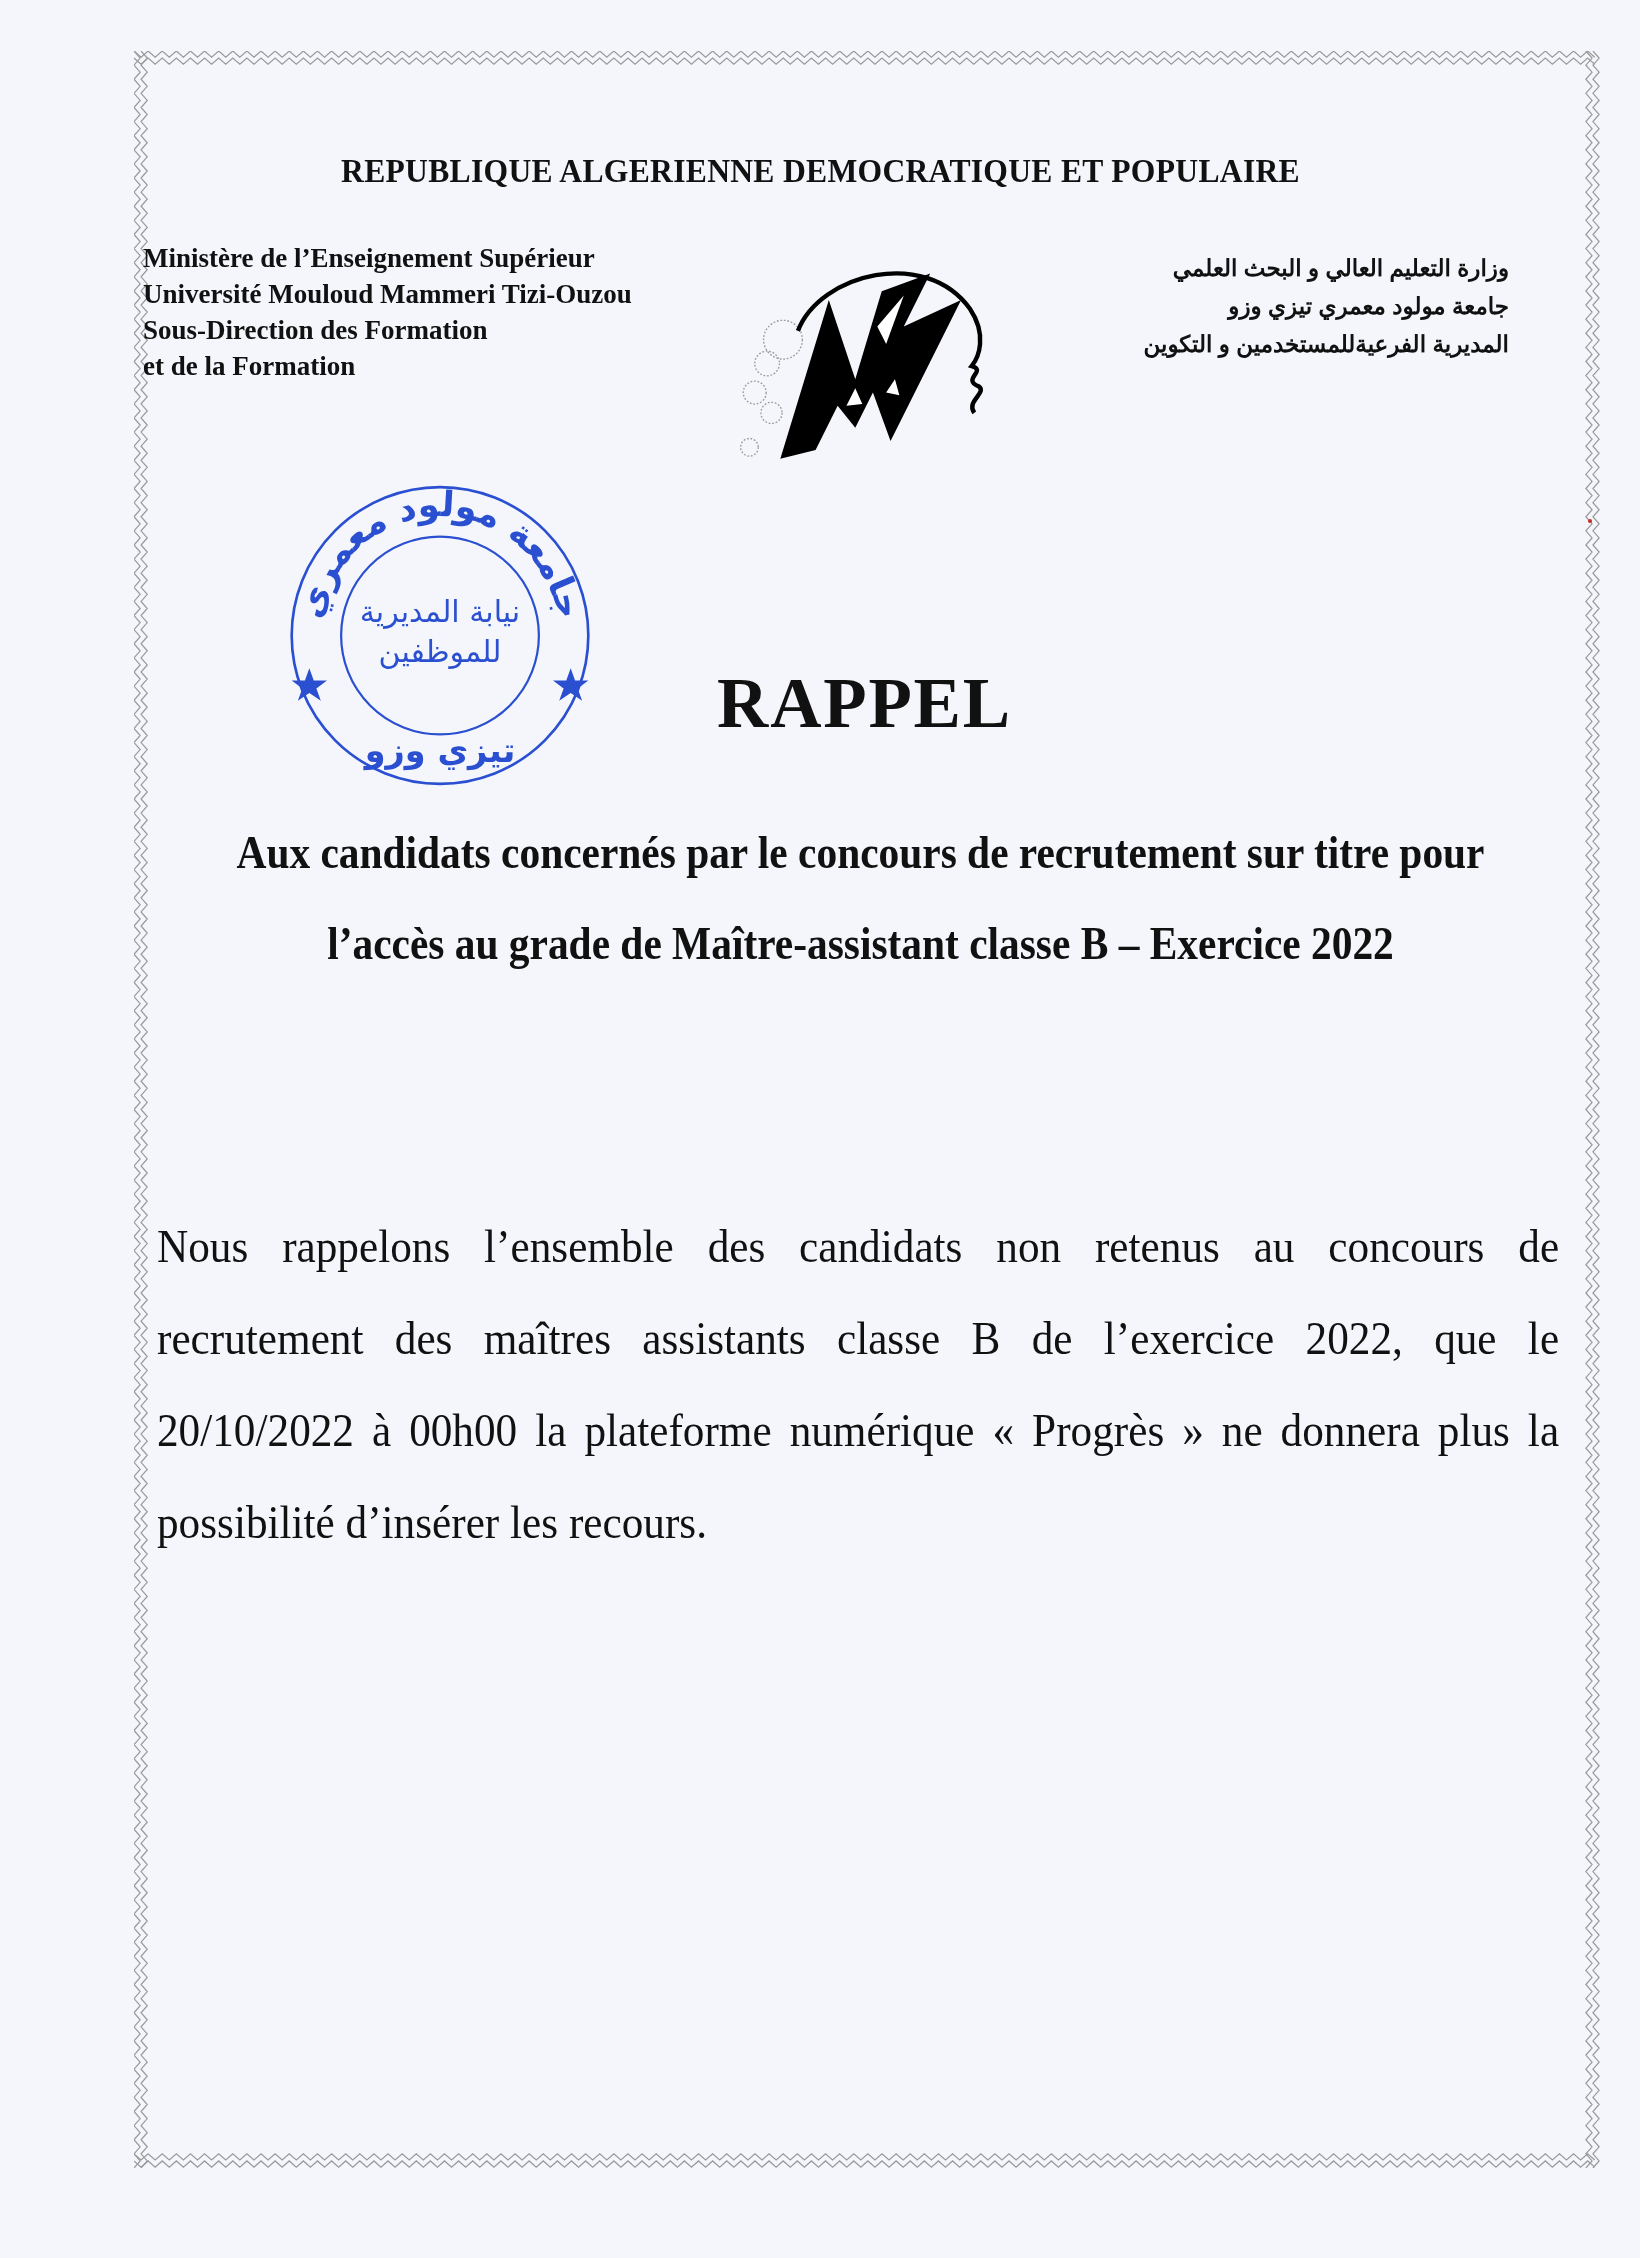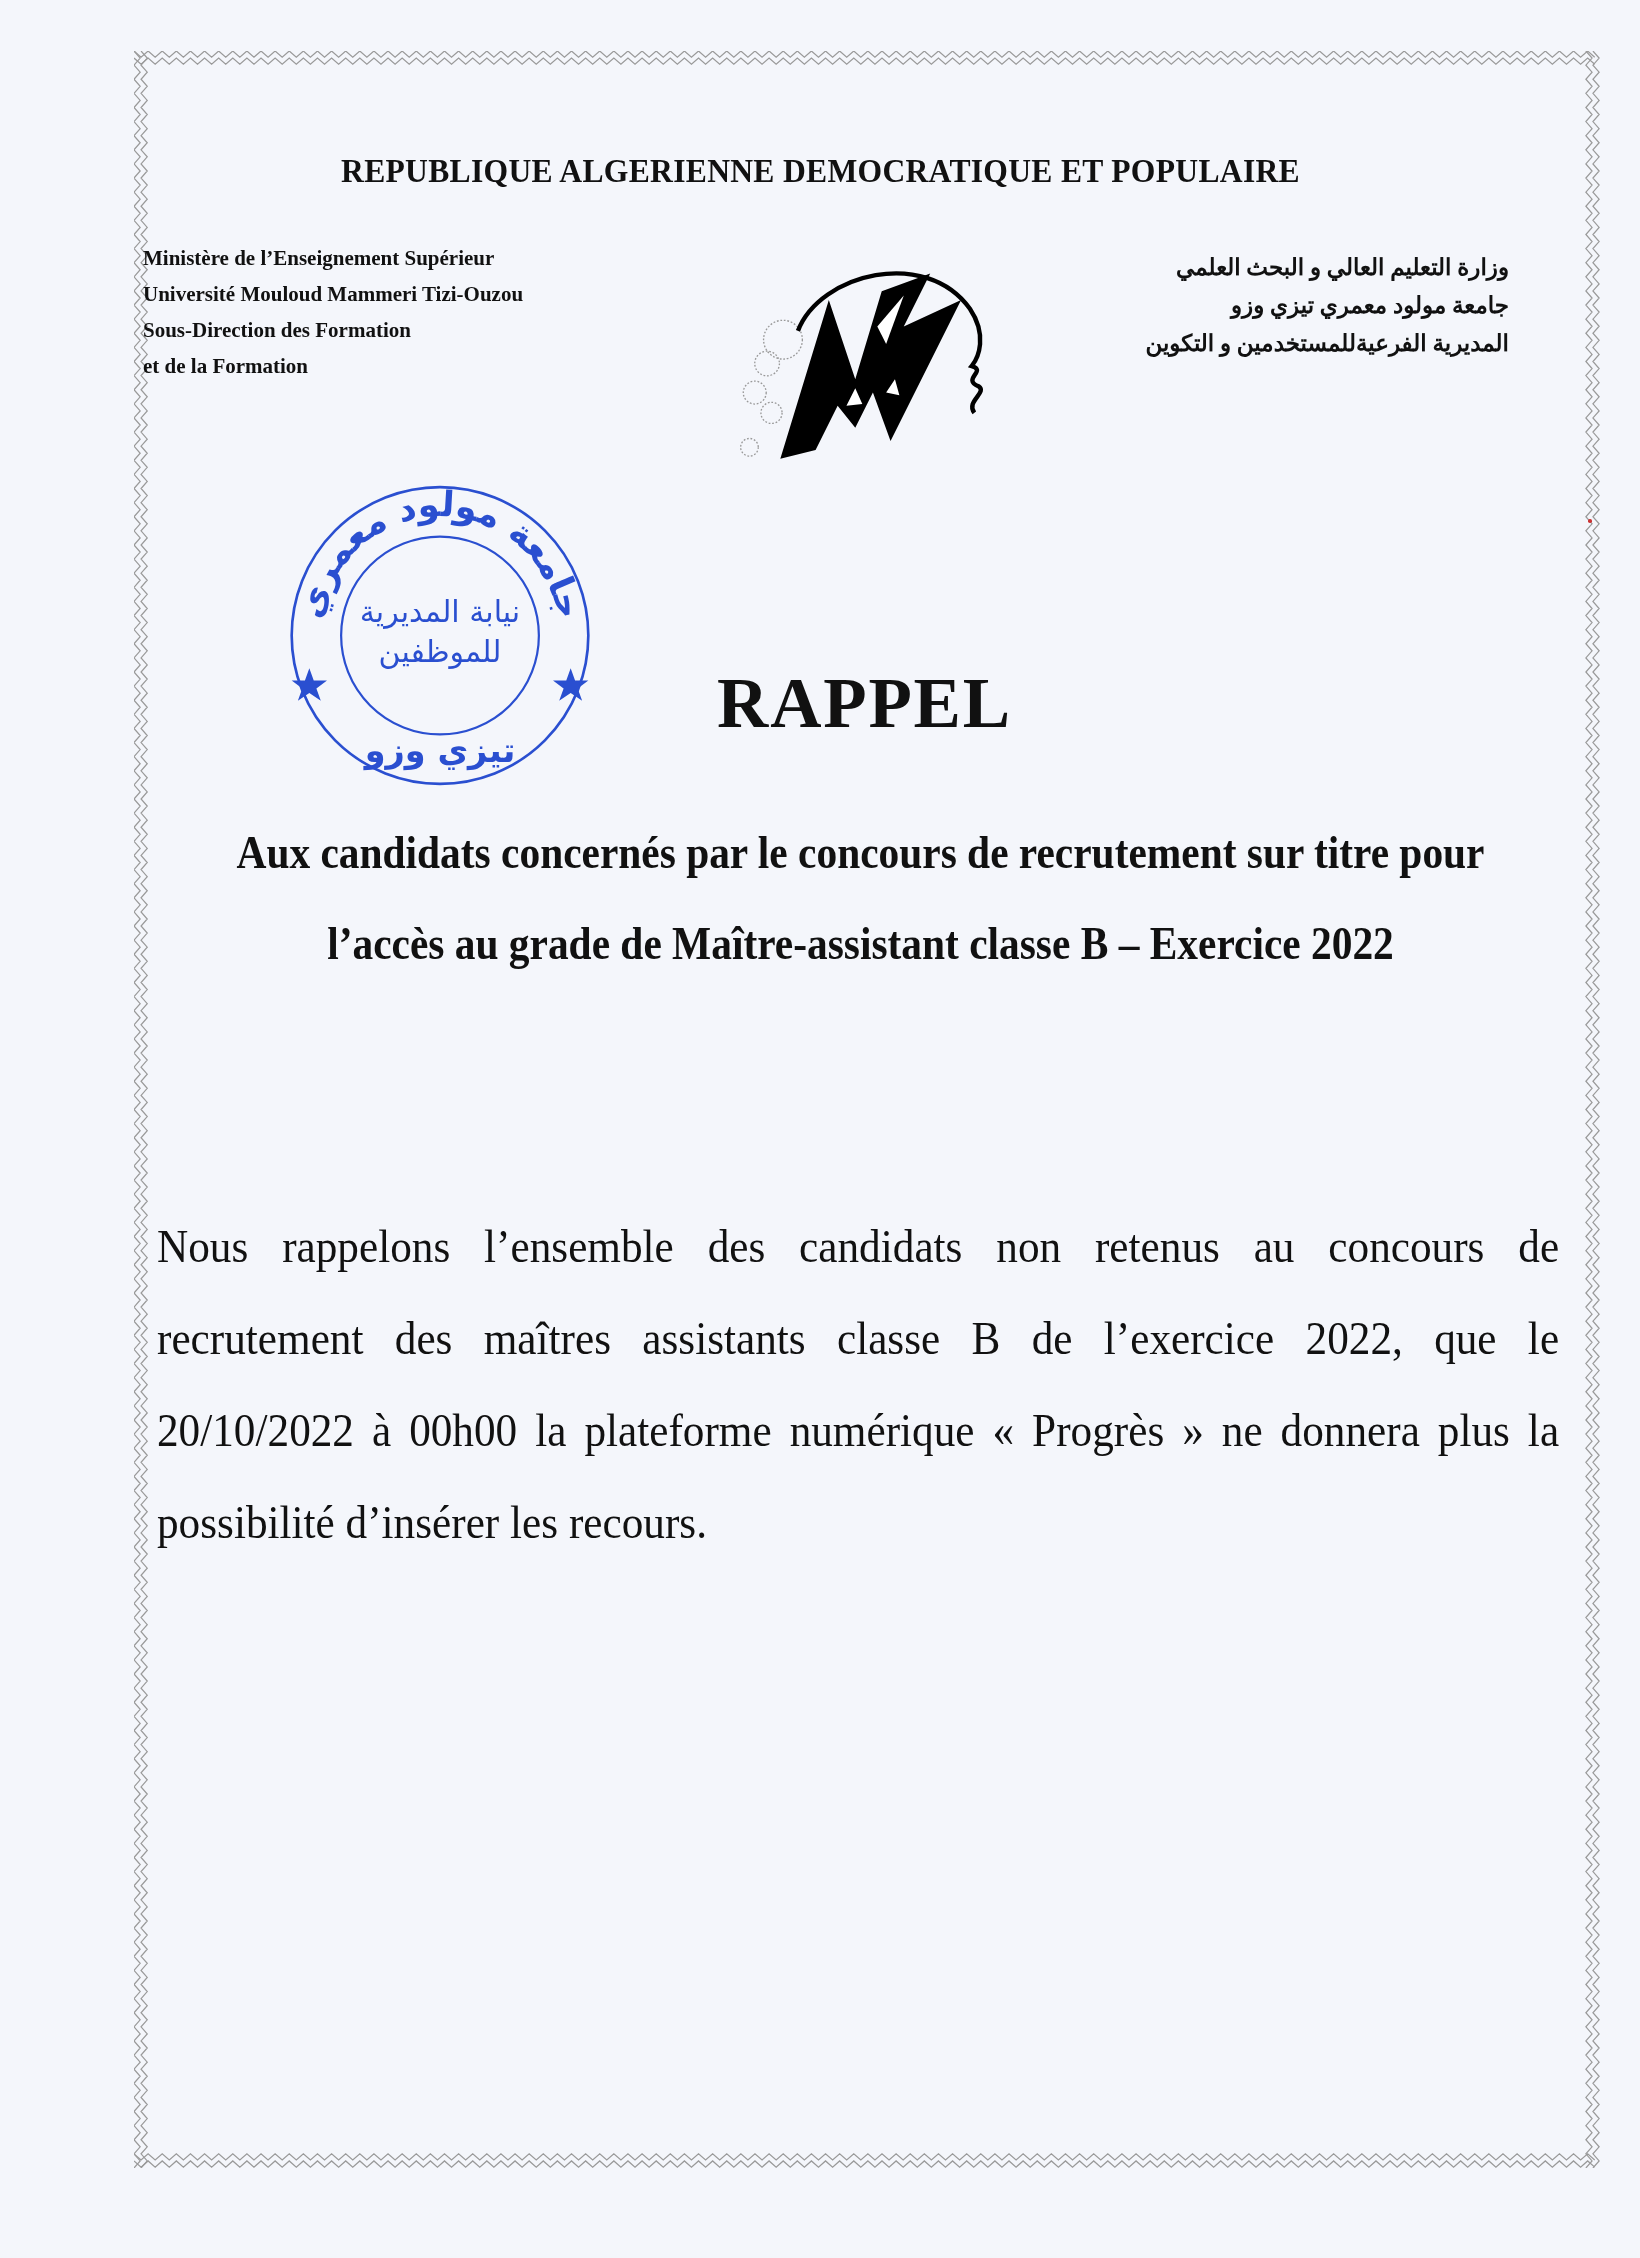--- a/index.html
+++ b/index.html
@@ -15,26 +15,26 @@
     position: absolute; left: 134px; top: 51px; width: 1466px; height: 2117px;
   }
   .frame svg { position: absolute; left: 0; top: 0; }
   .abs { position: absolute; }
   .rdp {
     left: 0; width: 1641px; top: 152px; text-align: center;
     font-size: 34px; font-weight: bold; letter-spacing: 0.3px;
     transform: scaleX(0.93);
   }
   .left-block {
-    left: 143px; top: 240px; font-size: 21px; font-weight: bold; line-height: 36px;
+    left: 143px; top: 240px; font-size: 27px; font-weight: bold; line-height: 36px;
     white-space: nowrap;
   }
   .right-block {
     right: 132px; top: 249px; direction: rtl; text-align: right;
-    font-family: Liberation Serif, serif; font-weight: bold; font-size: 23px; line-height: 38px;
+    font-family: Liberation Sans, sans-serif; font-weight: bold; font-size: 23px; line-height: 38px;
     white-space: nowrap;
   }
   .logo { left: 723px; top: 238px; width: 291px; height: 221px; }
   .stamp { left: 281px; top: 481px; width: 318px; height: 309px; }
   .title {
     left: 0; width: 1641px; top: 663px; text-align: center;
     font-size: 71px; font-weight: bold; letter-spacing: 1.8px;
     transform: translateX(44px);
   }
   .subtitle {

